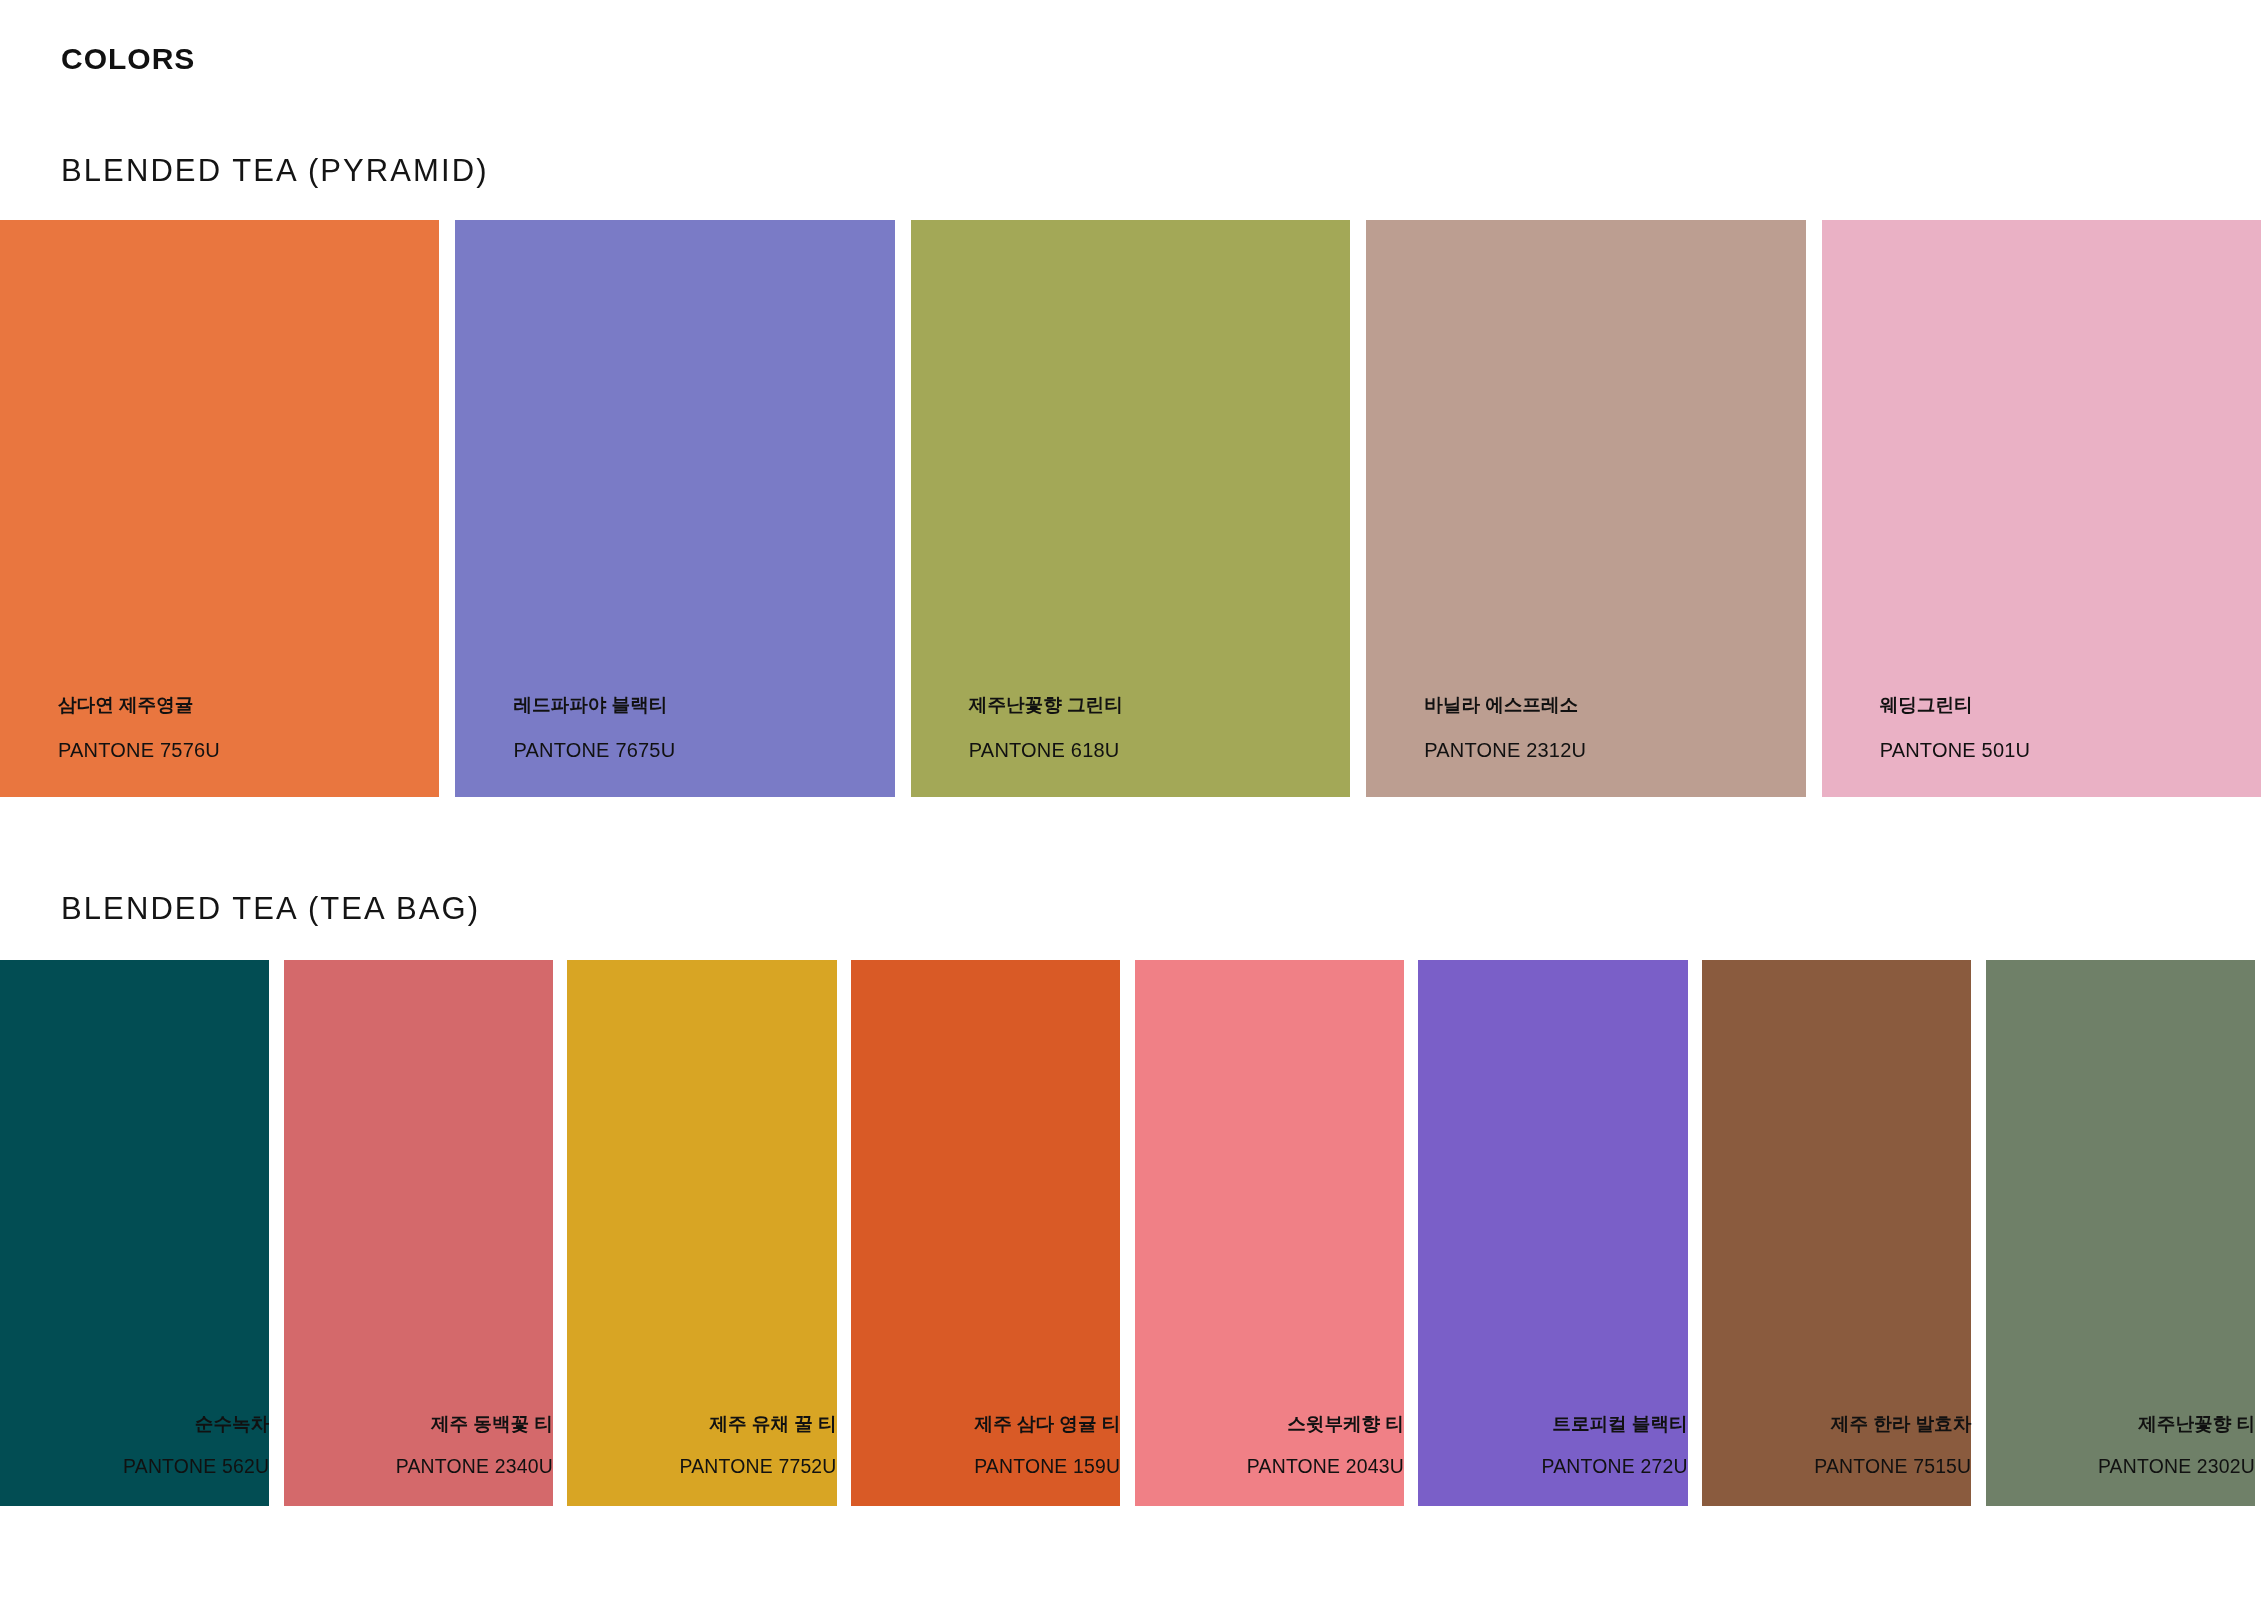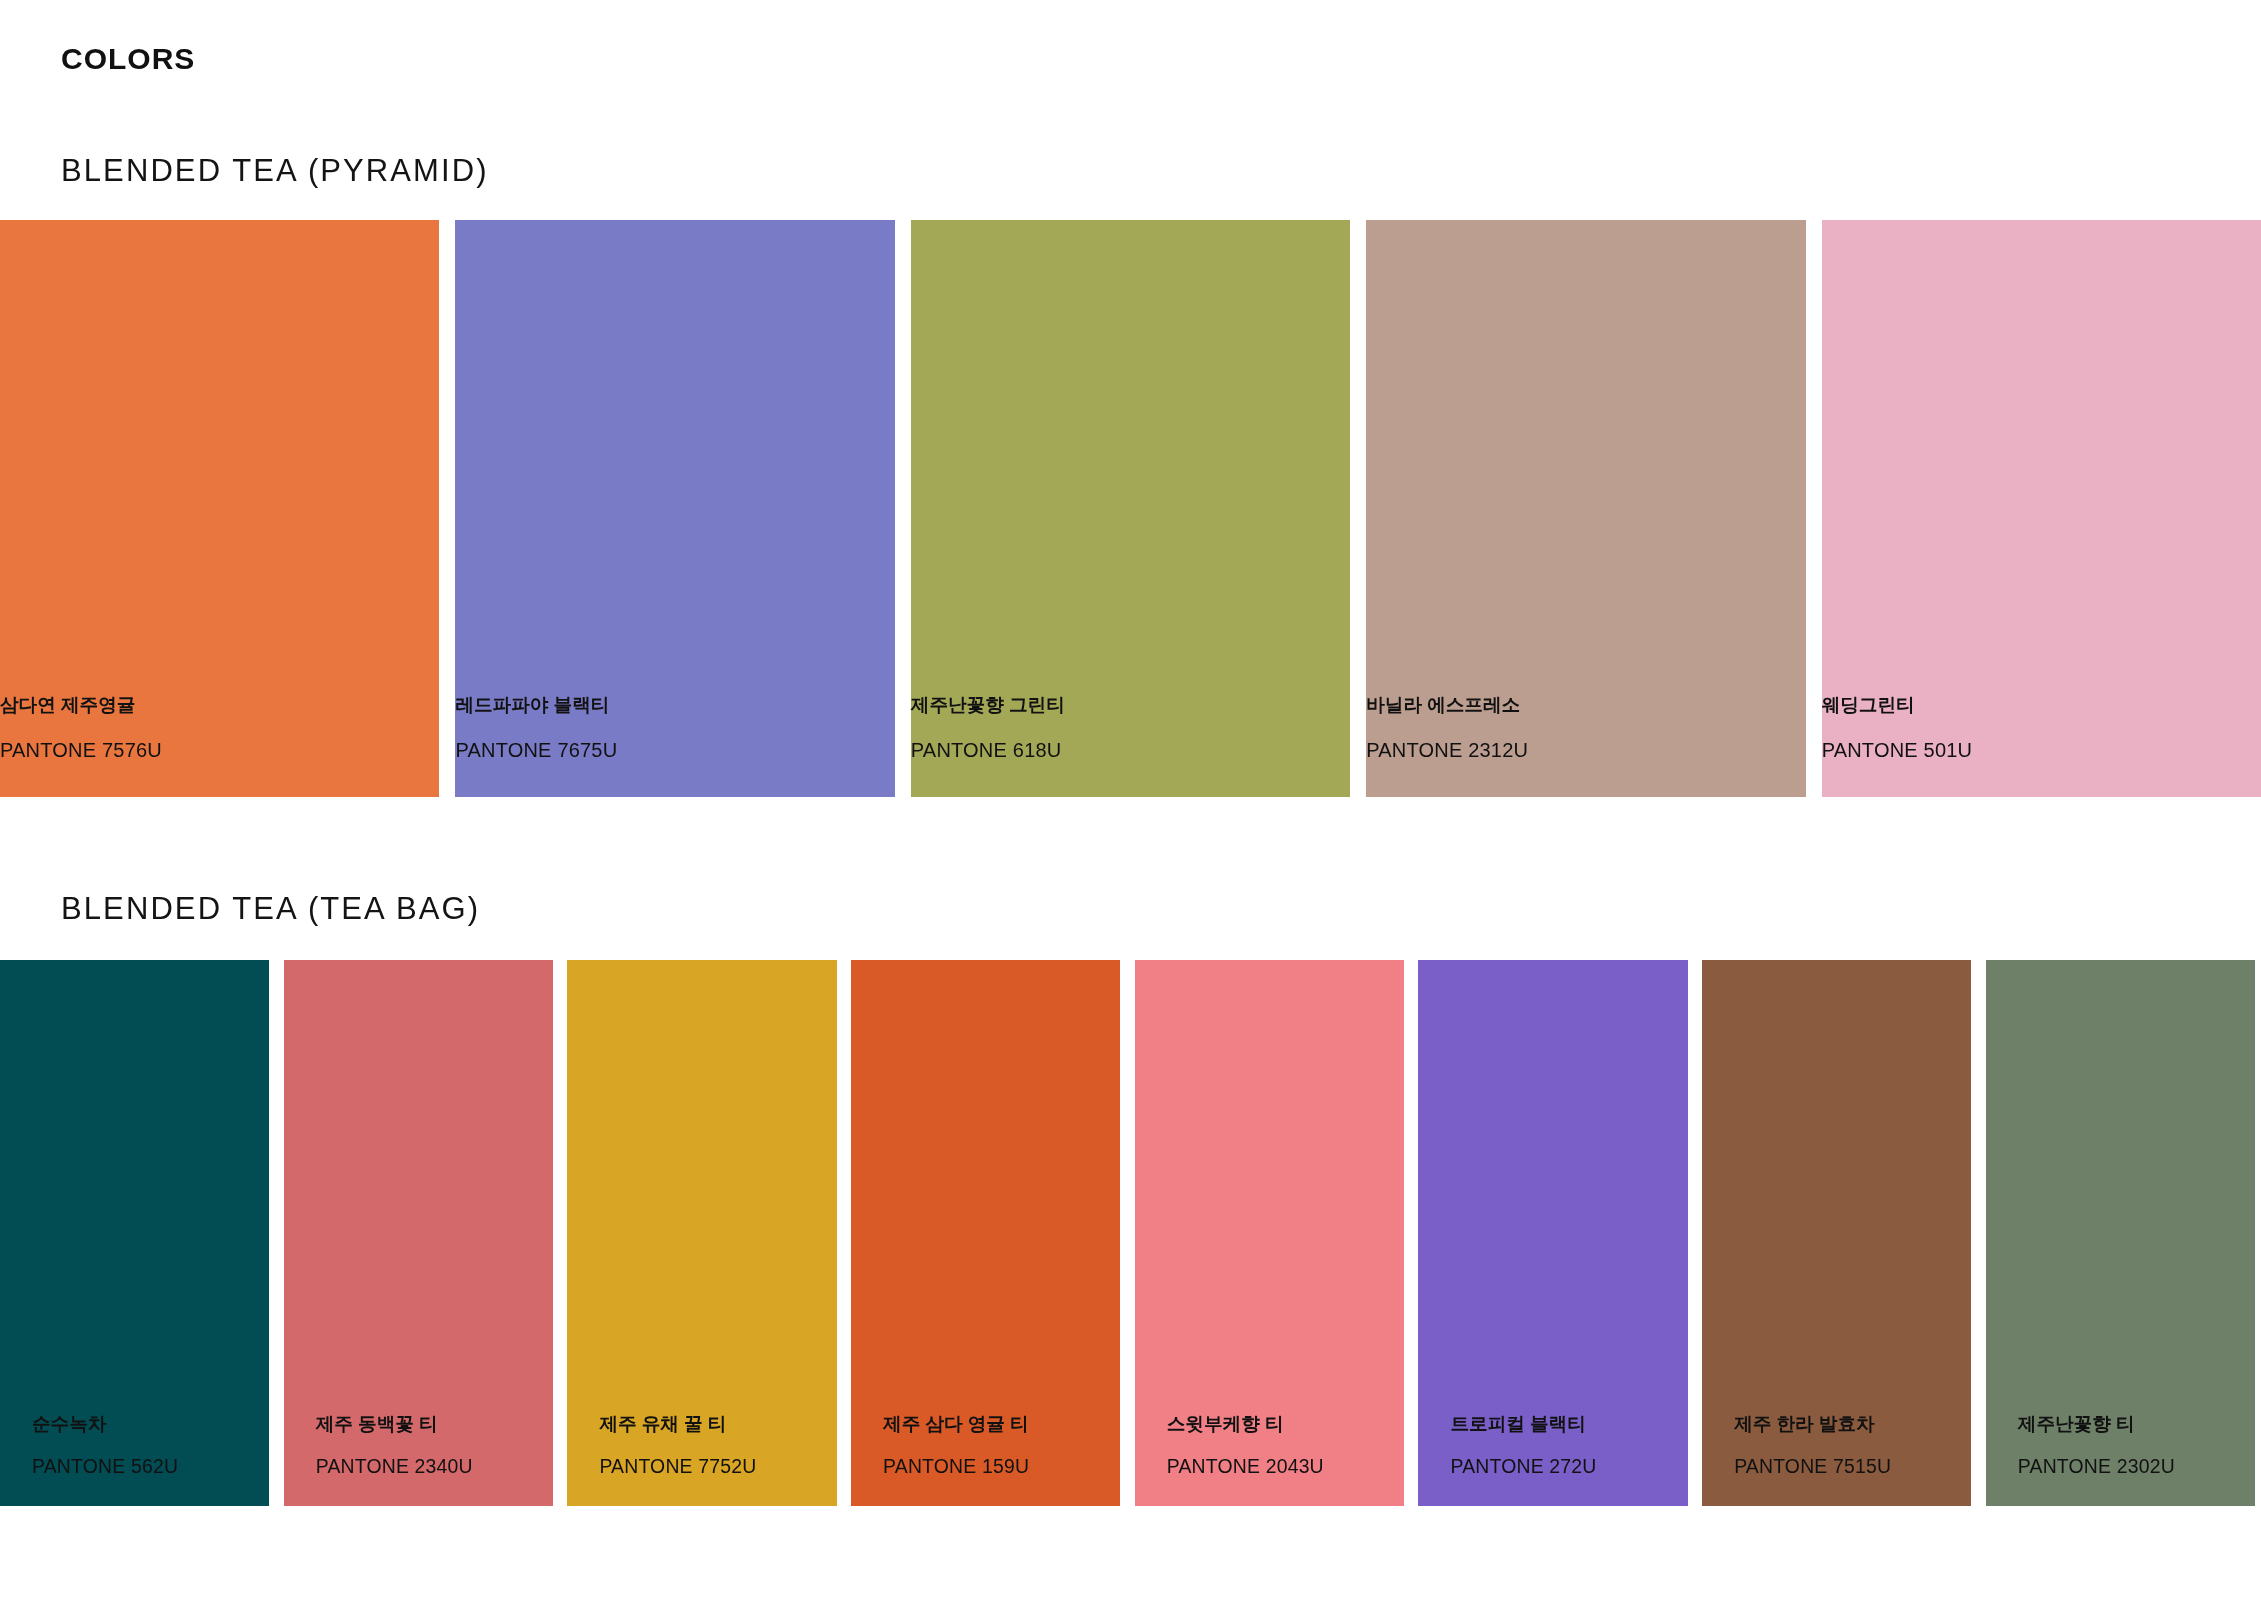--- a/index.html
+++ b/index.html
@@ -58,36 +58,38 @@
     height: 577px;
     gap: 16px;
   }
 
   .swatch-row.row-teabag {
     left: 0px;
     top: 960px;
     width: 2255px;
     height: 546px;
     gap: 14.5px;
+    text-align: right;
   }
 
   .swatch {
     position: relative;
     flex: 1 1 0;
     height: 100%;
     display: flex;
     flex-direction: column;
     justify-content: flex-end;
   }
 
   
   .row-pyramid .swatch:first-child,
   .row-teabag .swatch:first-child { margin-left: 0; }
 
   .swatch-labels {
+    padding-left: 58px;
     padding-bottom: 36px;
   }
   .row-teabag .swatch-labels {
     padding-left: 32px;
     padding-bottom: 29px;
   }
 
   .swatch-name {
     font-size: 18.6px;
     font-weight: 700;

